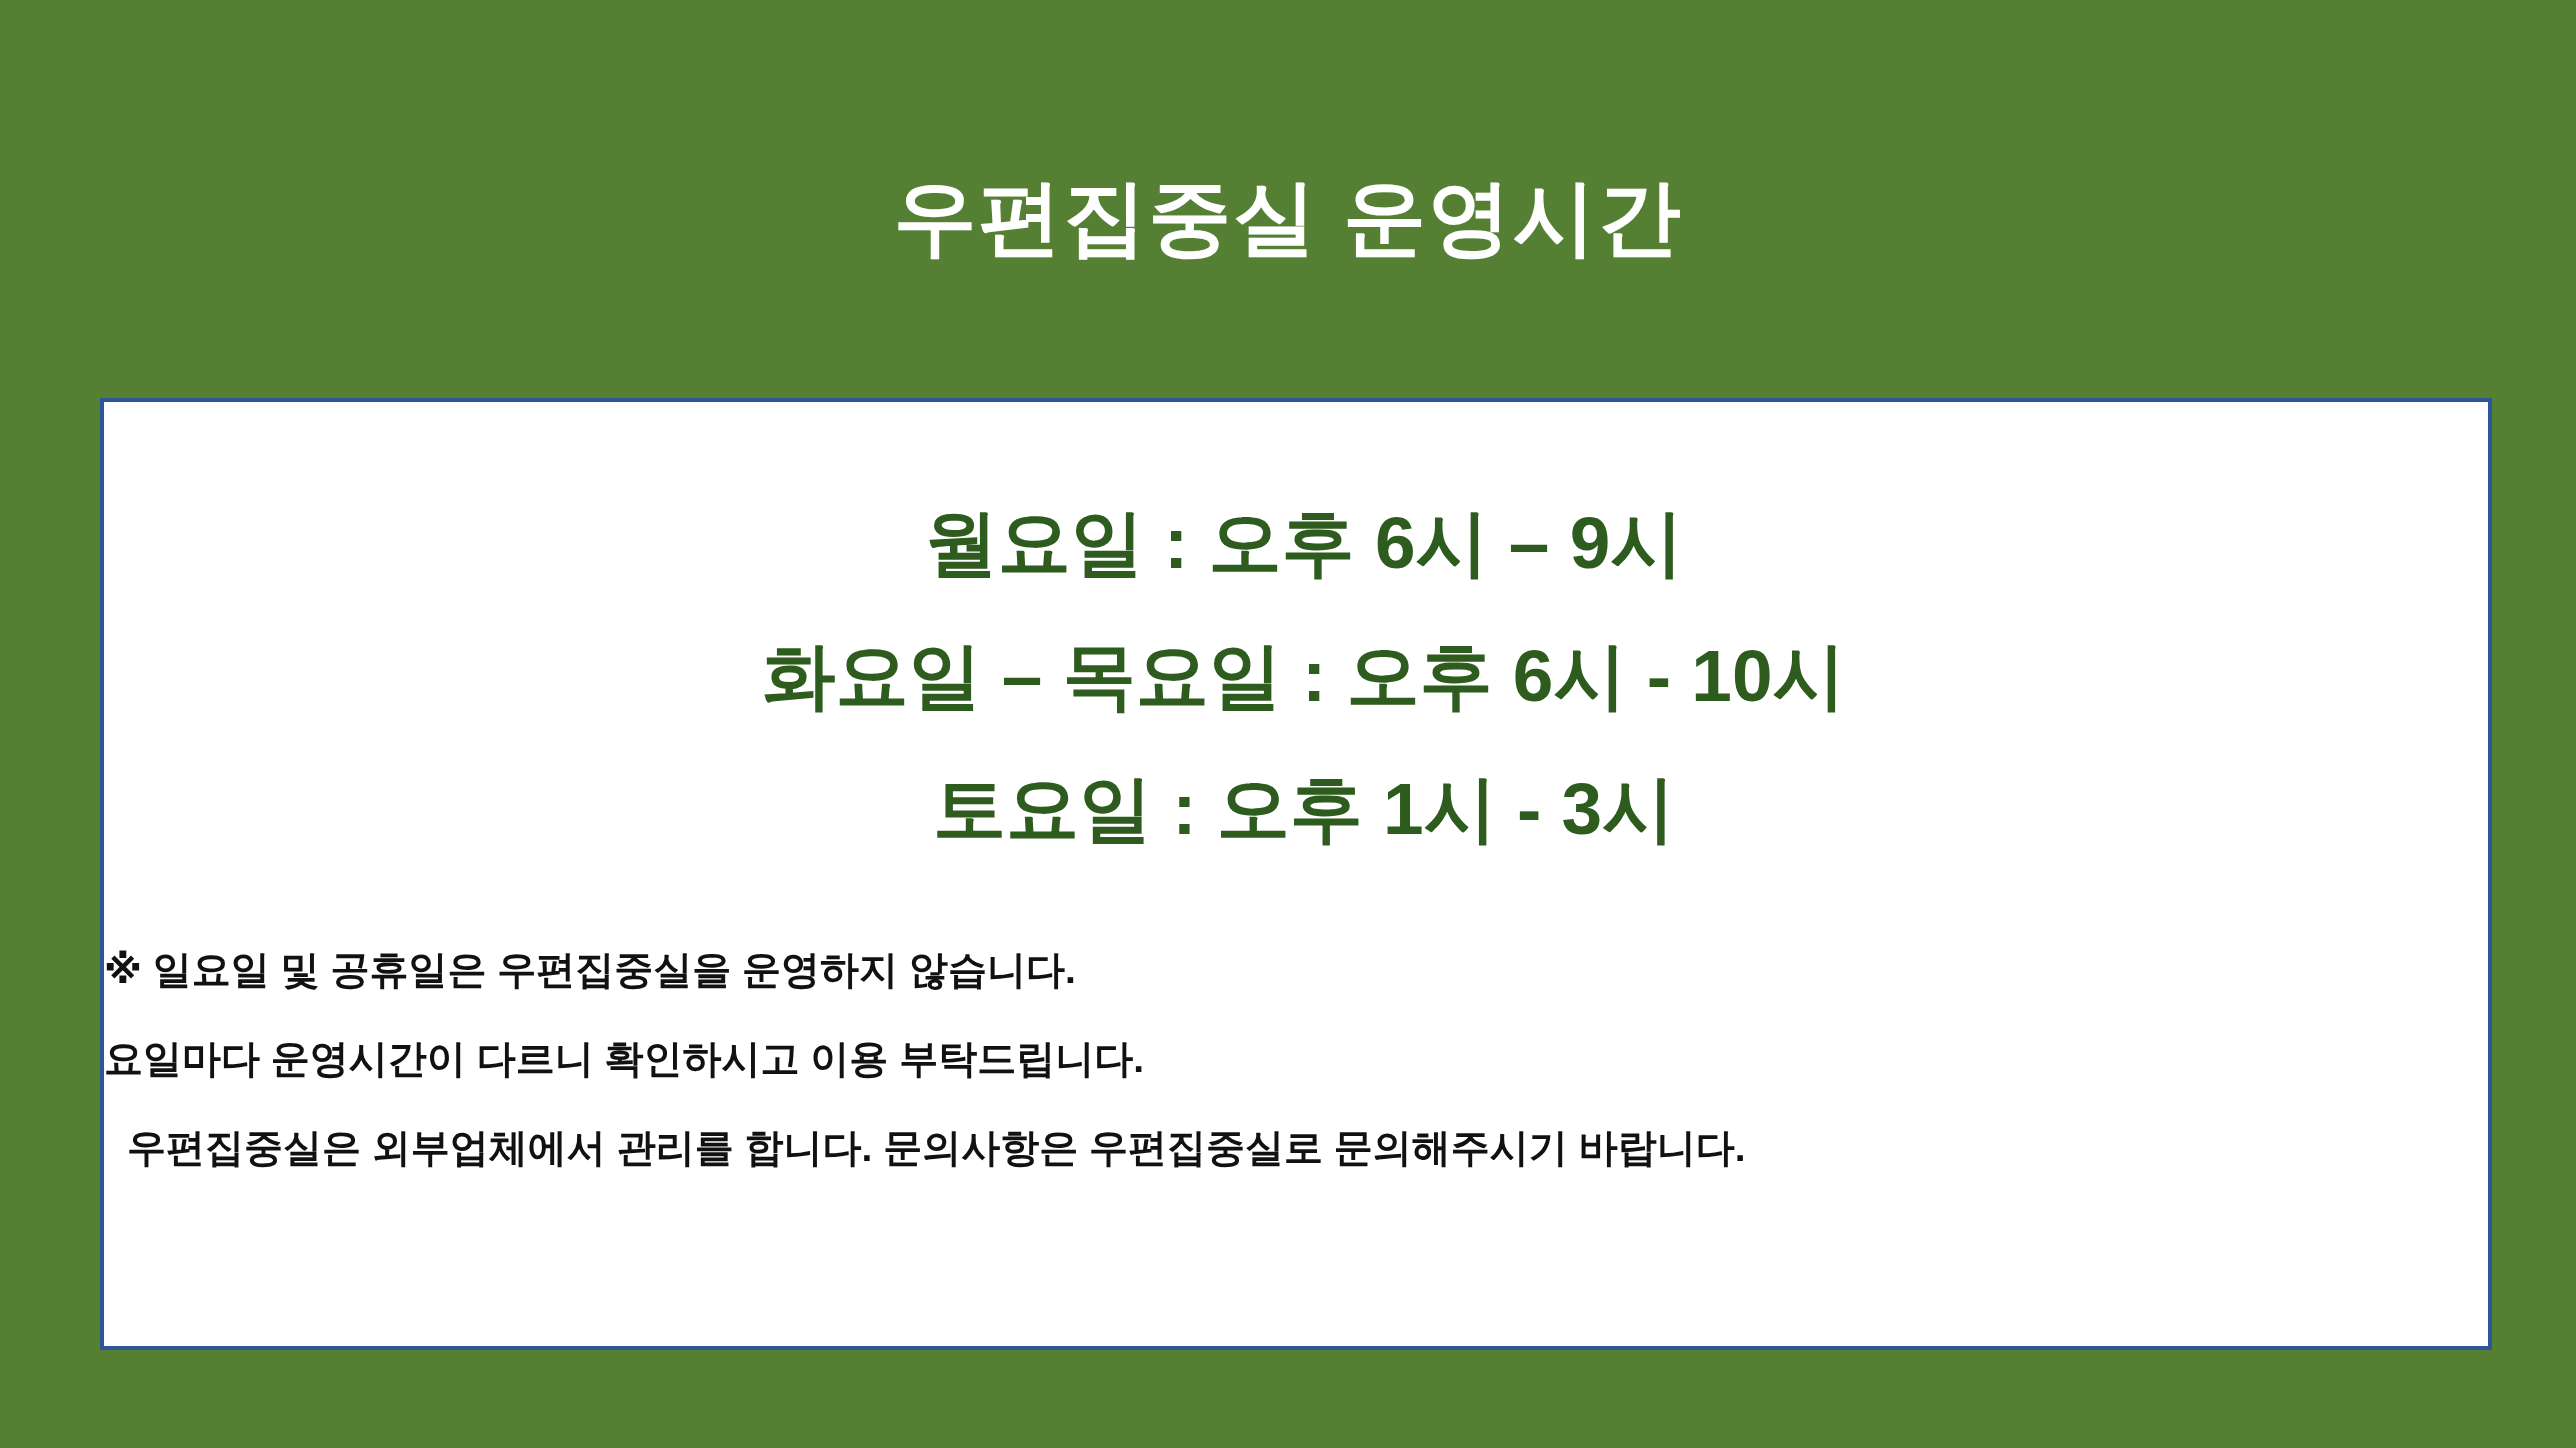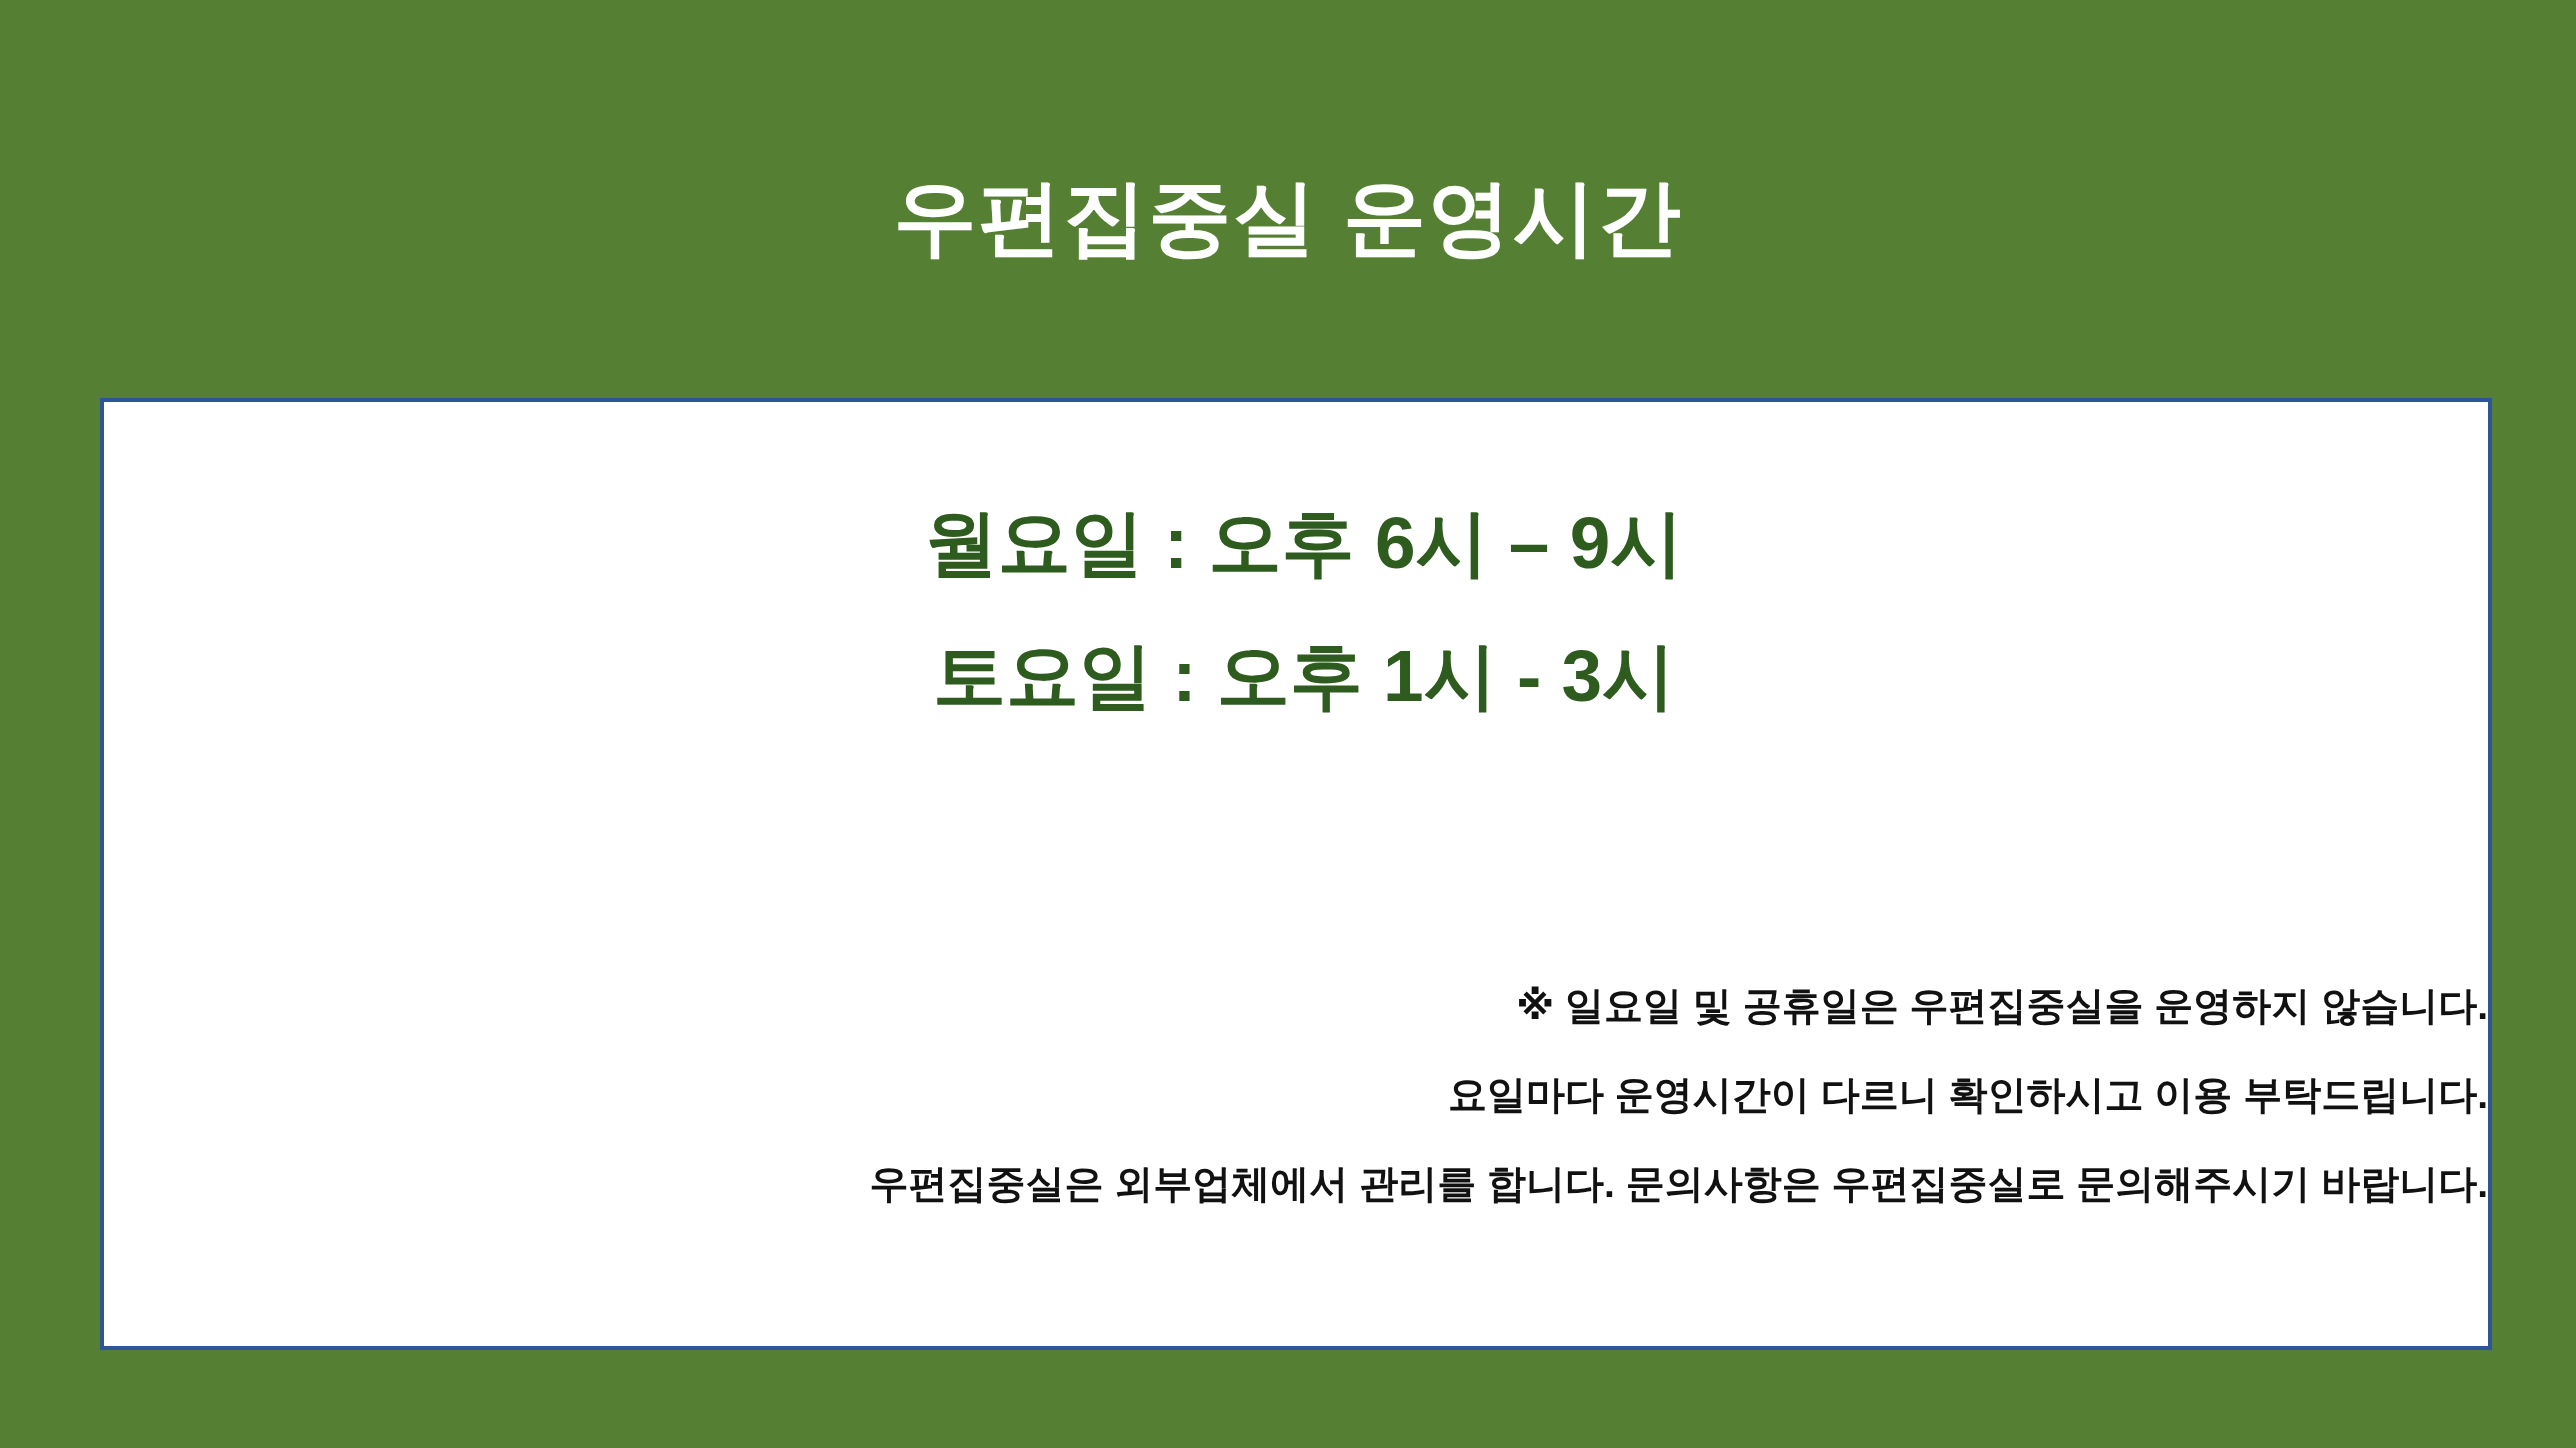--- a/index.html
+++ b/index.html
@@ -66,23 +66,23 @@
     padding-left: 16px;
   }
 
   .hours-line:last-child {
     margin-bottom: 0;
   }
 
   .notes-list {
     position: absolute;
     left: 0;
-    top: 584px;
+    top: 548px;
     width: 100%;
-    text-align: right;
+    text-align: left;
   }
 
   .note-line {
     color: #111111;
     font-size: 39px;
     font-weight: bold;
     line-height: 1.0;
     margin: 0 0 50px 0;
     white-space: nowrap;
   }
@@ -96,20 +96,21 @@
 <body>
 
 <div class="poster">
 
   <div class="poster-title">우편집중실 운영시간</div>
 
   <div class="notice-card">
 
     <div class="hours-list">
       <div class="hours-line">월요일 : 오후 6시 – 9시</div>
+      <div class="hours-line">화요일 – 목요일 : 오후 6시 - 10시</div>
       <div class="hours-line">토요일 : 오후 1시 - 3시</div>
     </div>
 
     <div class="notes-list">
       <div class="note-line">※ 일요일 및 공휴일은 우편집중실을 운영하지 않습니다.</div>
       <div class="note-line">요일마다 운영시간이 다르니 확인하시고 이용 부탁드립니다.</div>
       <div class="note-line">우편집중실은 외부업체에서 관리를 합니다. 문의사항은 우편집중실로 문의해주시기 바랍니다.</div>
     </div>
 
   </div>

